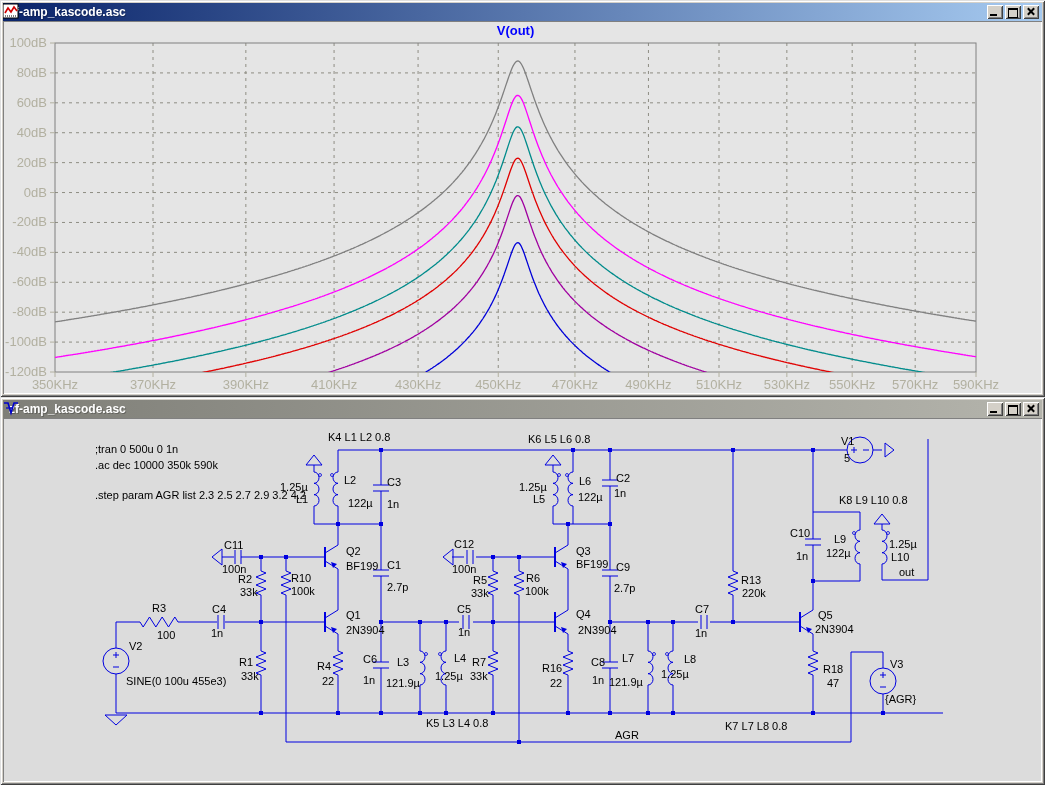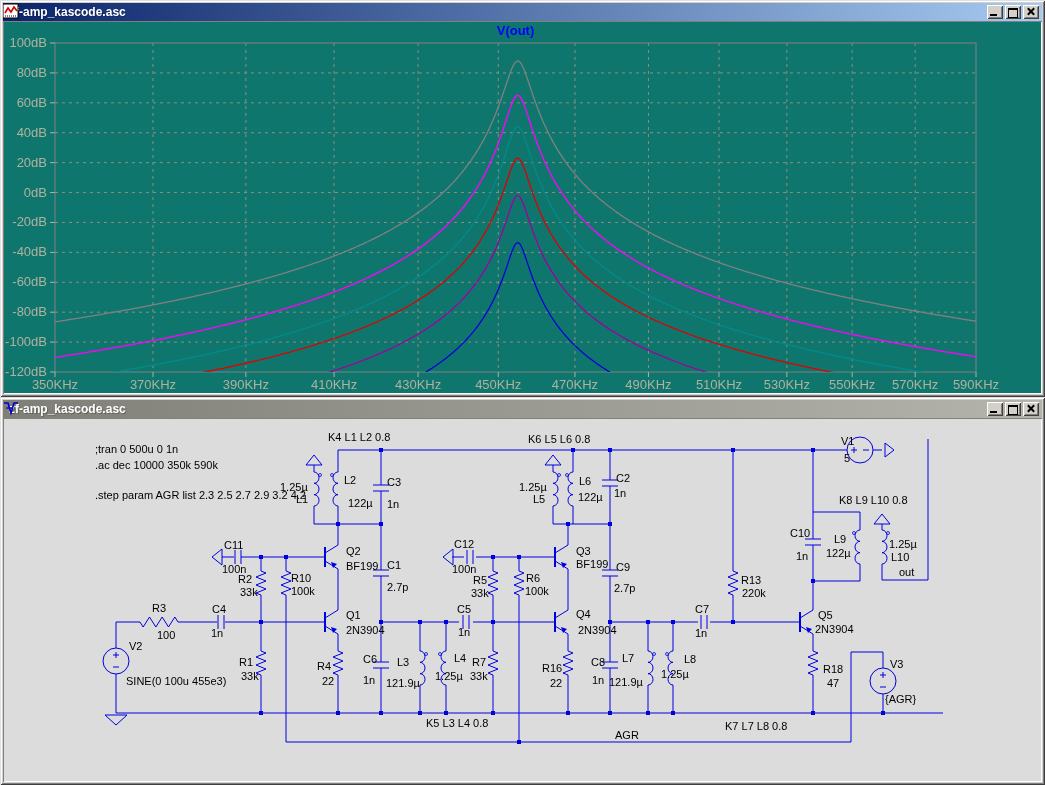--- a/index.html
+++ b/index.html
@@ -18,21 +18,21 @@
   .tbtn{width:16px;height:14px;background:#d4d0c8;position:relative;
     box-shadow:inset 1px 1px 0 #fff, inset -1px -1px 0 #404040, inset 2px 2px 0 #d4d0c8, inset -2px -2px 0 #808080;}
   .g-min{position:absolute;left:3px;bottom:3px;width:7px;height:2px;background:#000;}
   .g-max{position:absolute;left:3px;top:3px;width:8px;height:7px;border:1px solid #000;border-top-width:2px;}
   .g-close{position:absolute;left:3px;top:2px;width:9px;height:9px;}
   .g-close:before,.g-close:after{content:"";position:absolute;left:4px;top:0;width:2px;height:9px;background:#000;}
   .g-close:before{transform:rotate(45deg);}
   .g-close:after{transform:rotate(-45deg);}
   .client{position:absolute;left:3px;right:3px;top:21px;bottom:3px;
     box-shadow:inset 1px 1px 0 #808080, inset -1px -1px 0 #fff;}
-  #client-plot{background:#0f766e;}
+  #client-plot{background:#e5e5e5;}
   #client-schem{background:#dcdcdc;}
   svg{position:absolute;left:0;top:0;}
   text{font-family:"Liberation Sans",sans-serif;}
 </style>
 </head>
 <body>
 
 <div id="stage">
 
   <div class="window" id="win-top">

